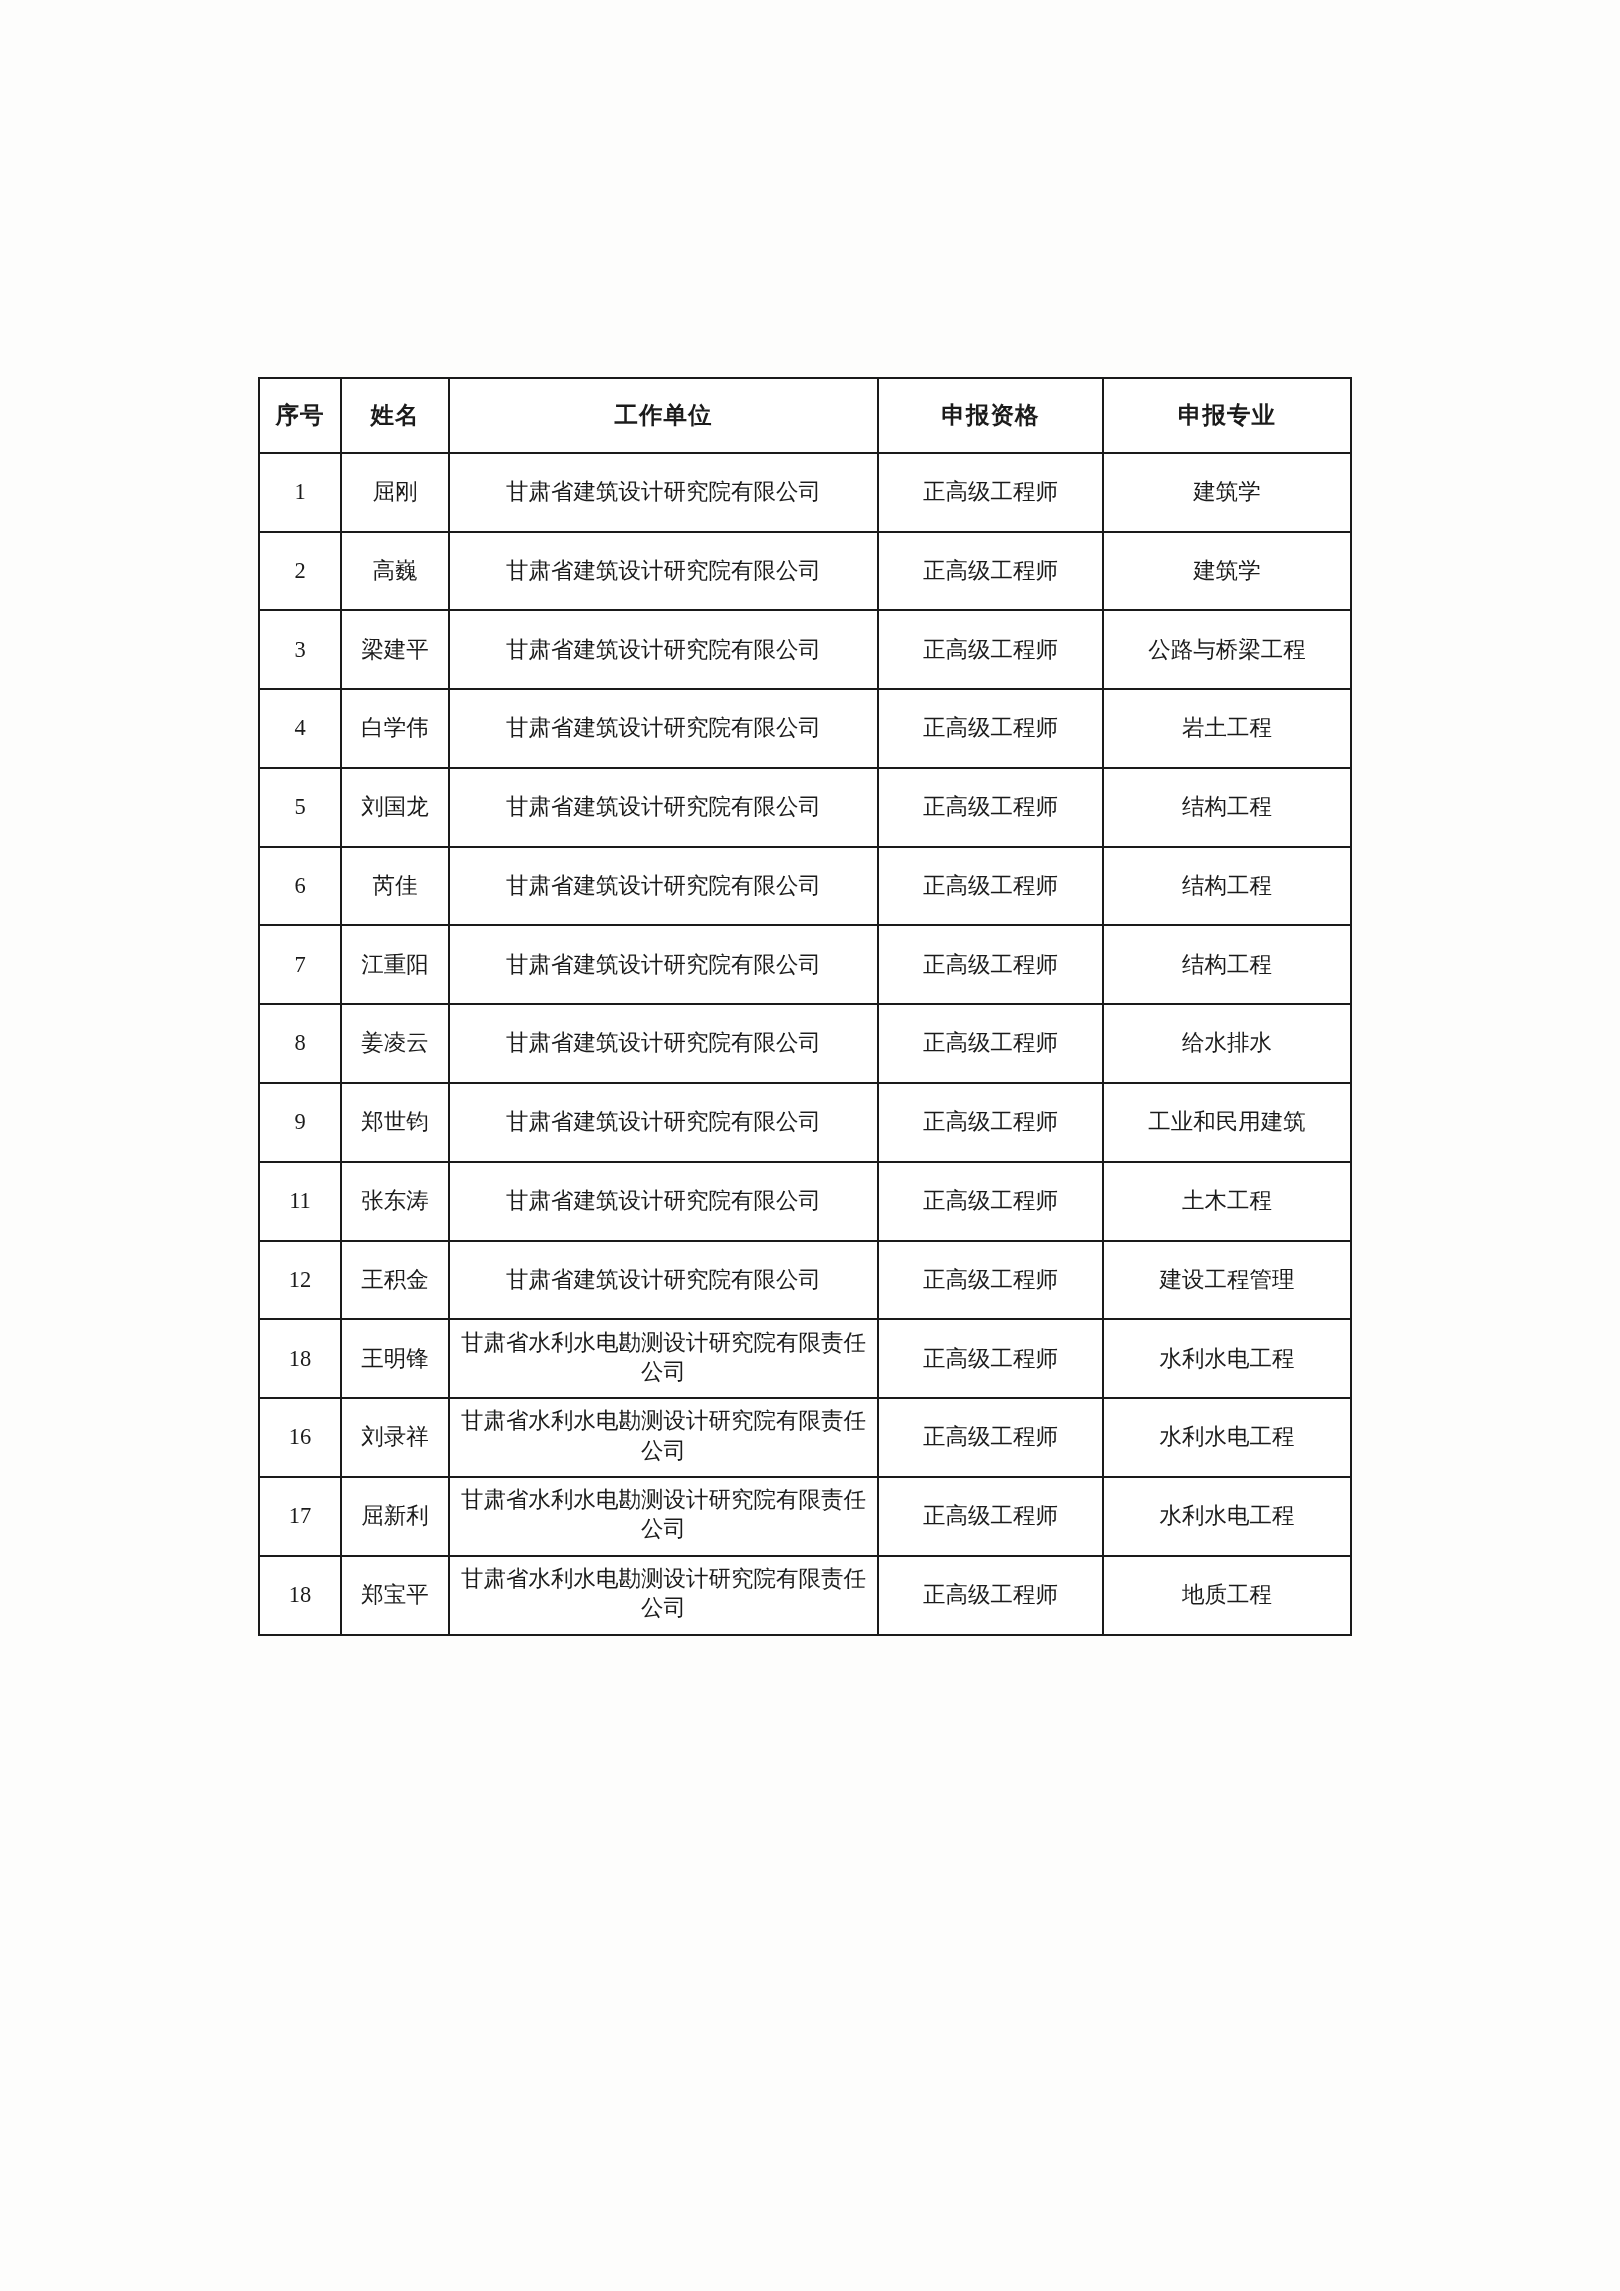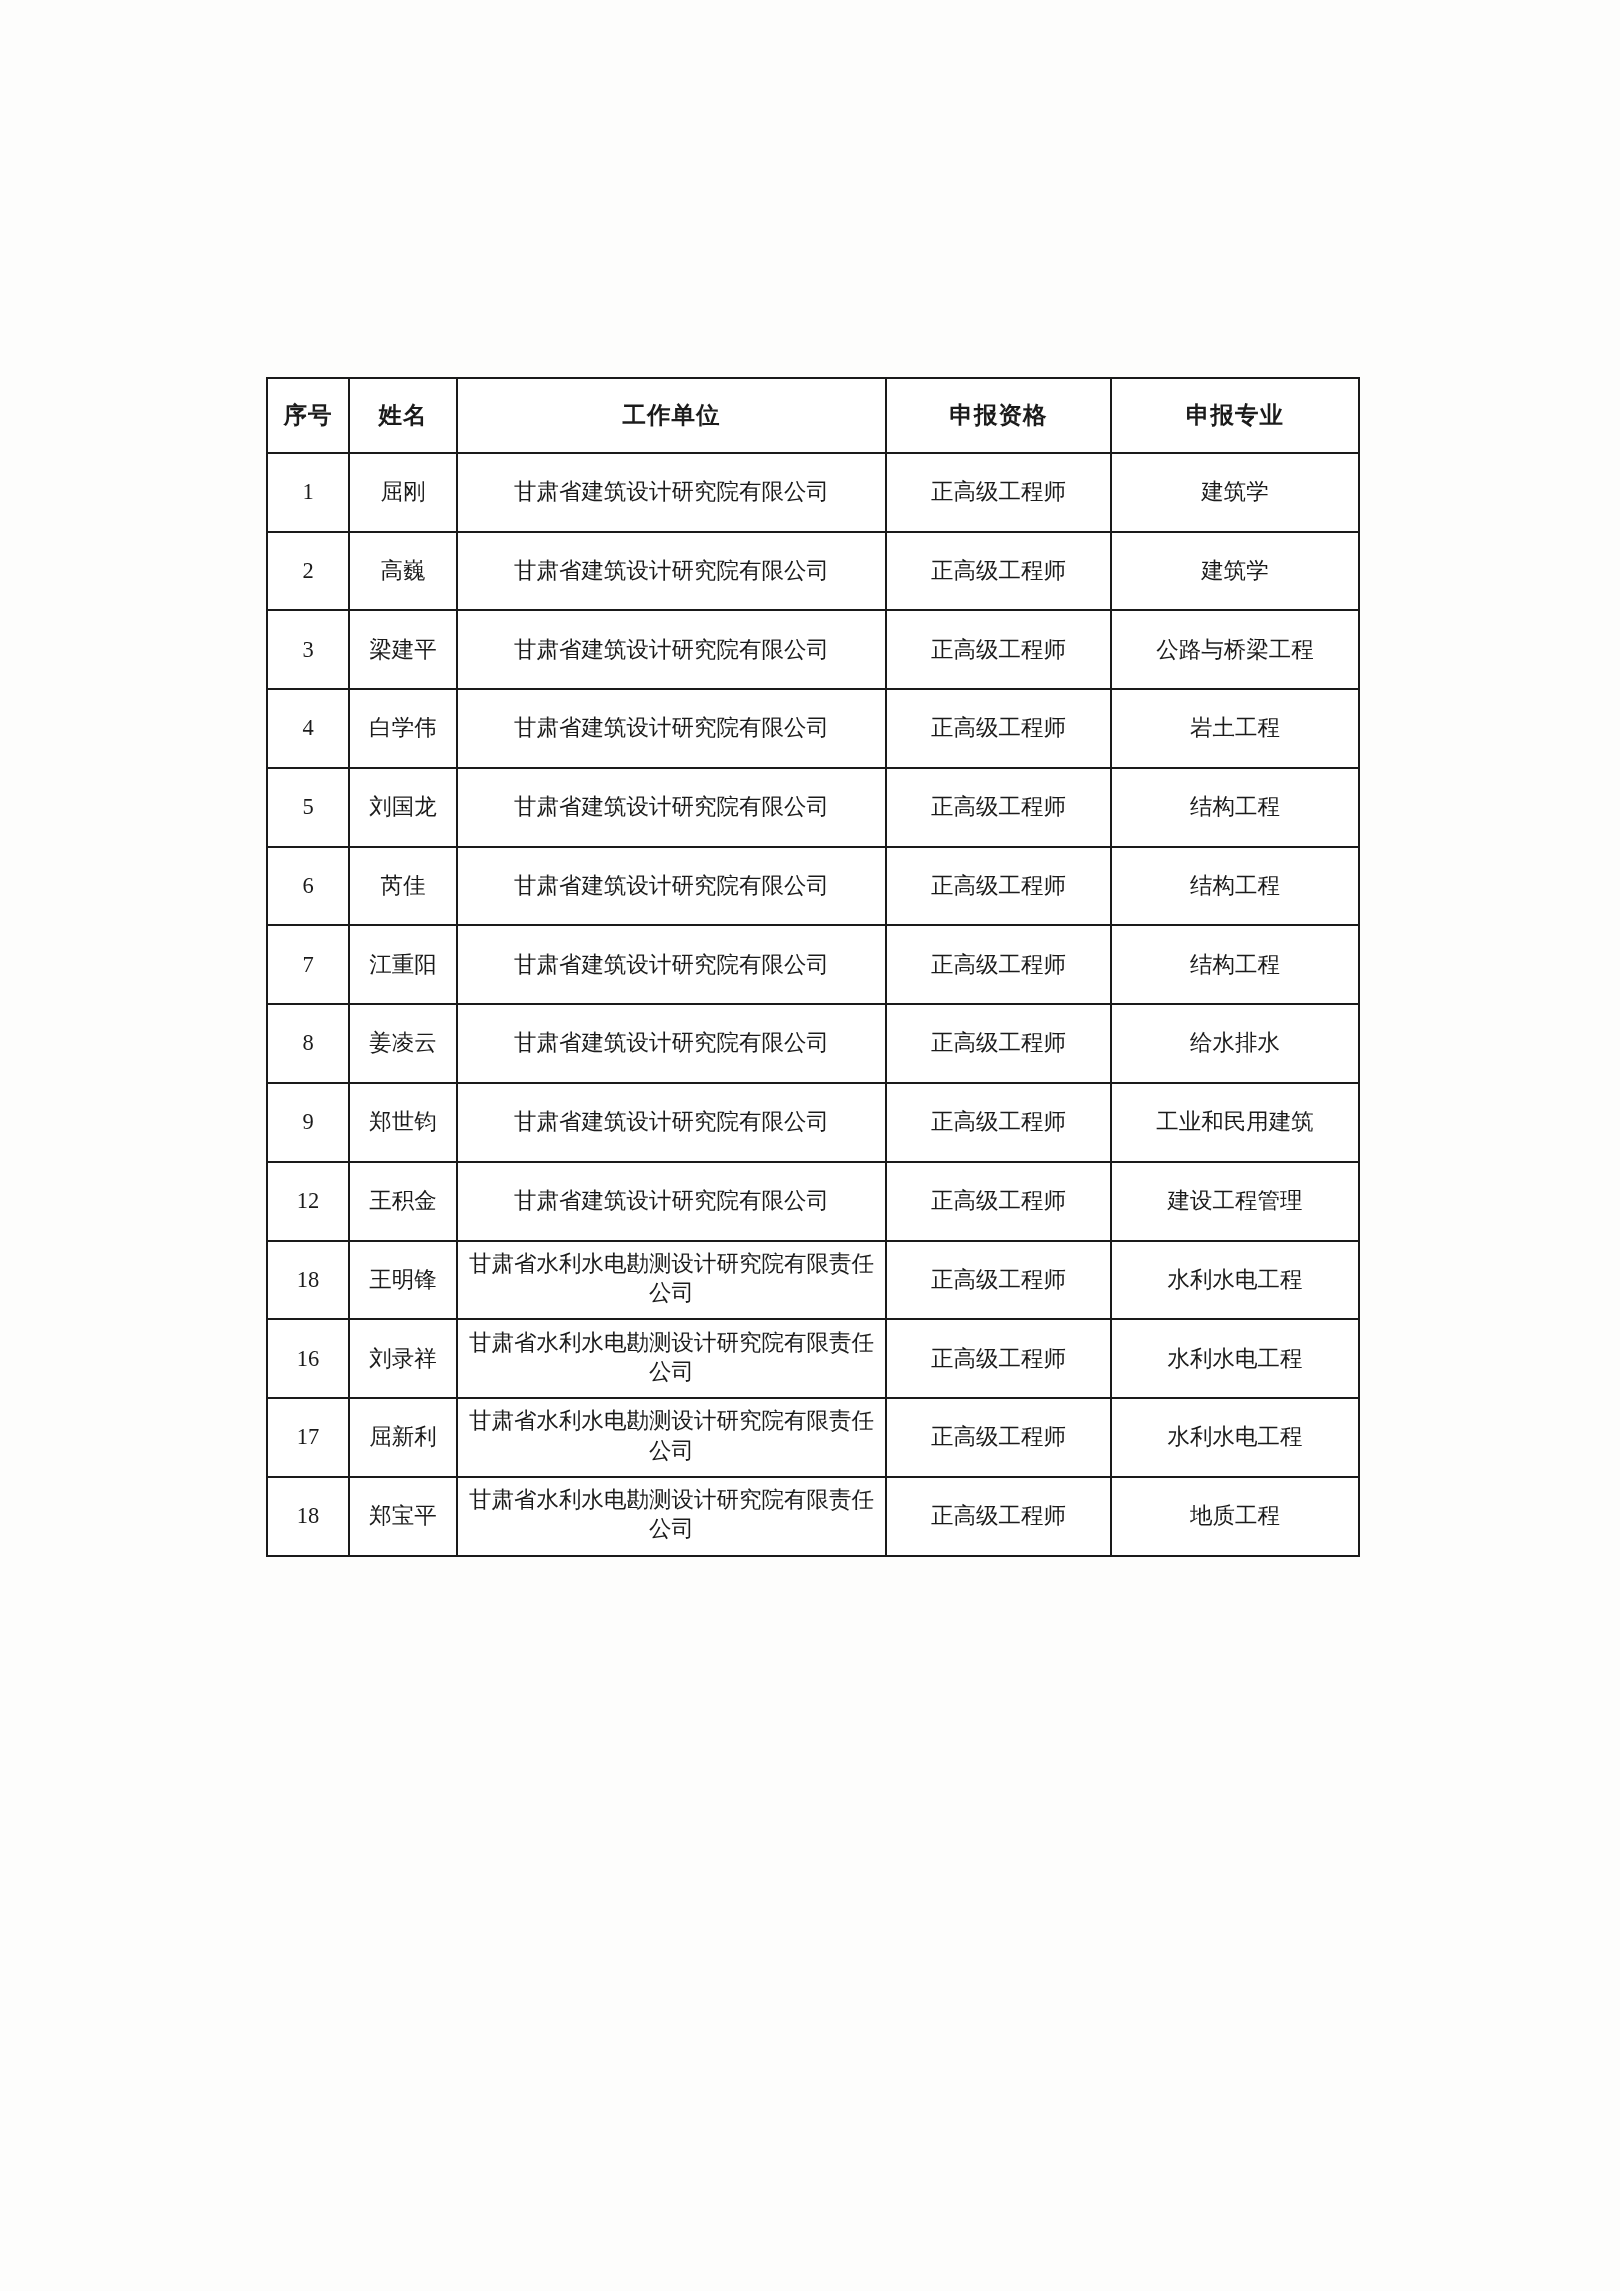--- a/index.html
+++ b/index.html
@@ -18,21 +18,21 @@
   .page {
     position: absolute;
     left: 0;
     top: 0;
     width: 1620px;
     height: 2292px;
     background: #fdfdfc;
   }
   .table-wrap {
     position: absolute;
-    left: 266px;
+    left: 258px;
     top: 377px;
     width: 1093px;
   }
   table.roster {
     border-collapse: collapse;
     width: 1093px;
     table-layout: fixed;
     background: #ffffff;
   }
   table.roster th,
@@ -158,20 +158,27 @@
           <td>给水排水</td>
         </tr>
         <tr>
           <td class="idx">9</td>
           <td>郑世钧</td>
           <td class="org">甘肃省建筑设计研究院有限公司</td>
           <td>正高级工程师</td>
           <td>工业和民用建筑</td>
         </tr>
         <tr>
+          <td class="idx">11</td>
+          <td>张东涛</td>
+          <td class="org">甘肃省建筑设计研究院有限公司</td>
+          <td>正高级工程师</td>
+          <td>土木工程</td>
+        </tr>
+        <tr>
           <td class="idx">12</td>
           <td>王积金</td>
           <td class="org">甘肃省建筑设计研究院有限公司</td>
           <td>正高级工程师</td>
           <td>建设工程管理</td>
         </tr>
         <tr>
           <td class="idx">18</td>
           <td>王明锋</td>
           <td class="org two-line">甘肃省水利水电勘测设计研究院有限责任公司</td>

